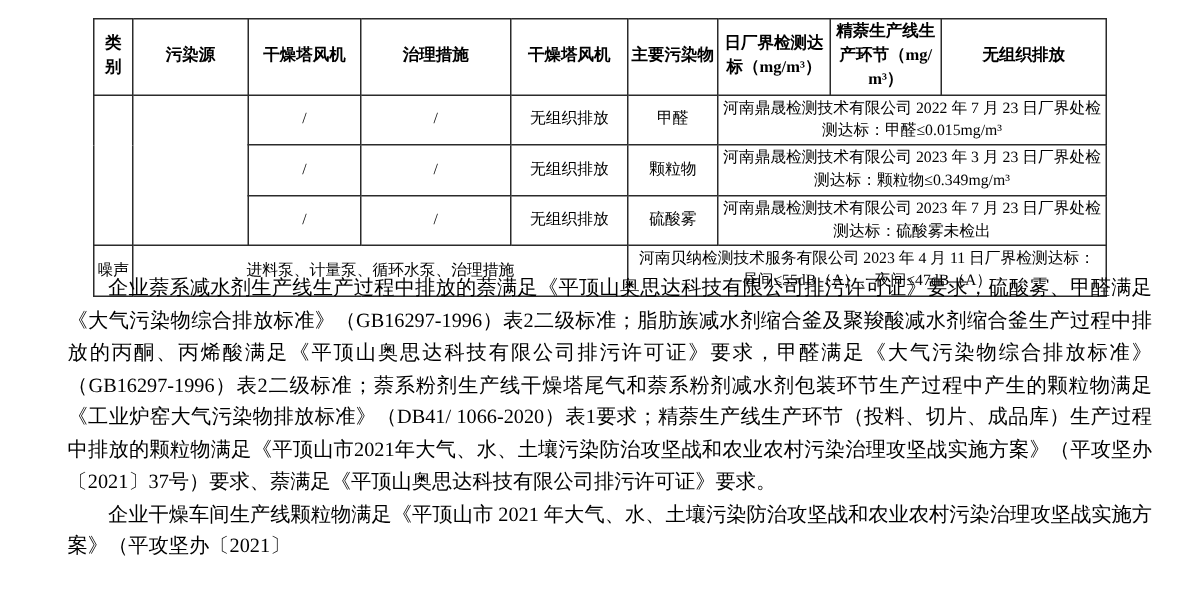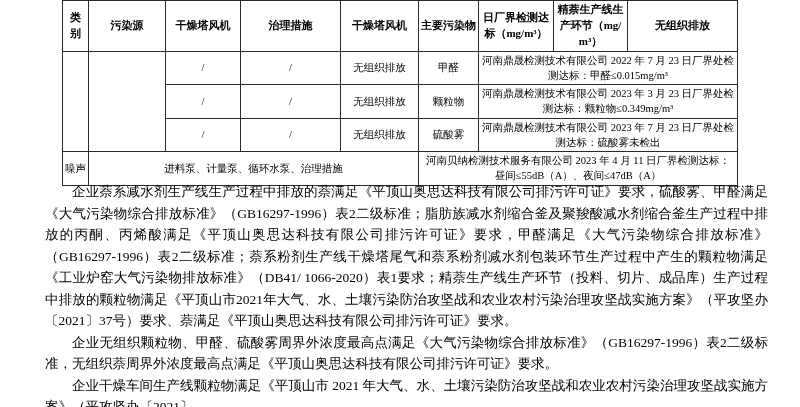--- a/index.html
+++ b/index.html
@@ -6,21 +6,21 @@
     margin:0; padding:0;
     width:800px; height:407px;
     background:#ffffff;
     overflow:hidden;
     font-family:"Liberation Serif","DejaVu Serif",serif;
     color:#000;
   }
   .page{ position:relative; width:800px; height:407px; background:#fff; }
 
   table.pollutant{
-    position:absolute; left:62px; top:0;
+    position:absolute; left:62px; top:12px;
     width:675px;
     border-collapse:collapse;
     table-layout:fixed;
   }
   table.pollutant th, table.pollutant td{
     border:1px solid #2b2b2b;
     text-align:center;
     vertical-align:middle;
     padding:1px 2px;
     font-size:10.5px;
@@ -104,17 +104,16 @@
       <tr class="data-row">
         <td>噪声</td>
         <td colspan="4">进料泵、计量泵、循环水泵、治理措施</td>
         <td colspan="4">河南贝纳检测技术服务有限公司 2023 年 4 月 11 日厂界检测达标：昼间≤55dB（A）、夜间≤47dB（A）</td>
       </tr>
     </tbody>
   </table>
 
   <div class="body-text">
     <p>企业萘系减水剂生产线生产过程中排放的萘满足《平顶山奥思达科技有限公司排污许可证》要求，硫酸雾、甲醛满足《大气污染物综合排放标准》（GB16297-1996）表2二级标准；脂肪族减水剂缩合釜及聚羧酸减水剂缩合釜生产过程中排放的丙酮、丙烯酸满足《平顶山奥思达科技有限公司排污许可证》要求，甲醛满足《大气污染物综合排放标准》（GB16297-1996）表2二级标准；萘系粉剂生产线干燥塔尾气和萘系粉剂减水剂包装环节生产过程中产生的颗粒物满足《工业炉窑大气污染物排放标准》（DB41/ 1066-2020）表1要求；精萘生产线生产环节（投料、切片、成品库）生产过程中排放的颗粒物满足《平顶山市2021年大气、水、土壤污染防治攻坚战和农业农村污染治理攻坚战实施方案》（平攻坚办〔2021〕37号）要求、萘满足《平顶山奥思达科技有限公司排污许可证》要求。</p>
-    <p>企业无组织颗粒物、甲醛、硫酸雾周界外浓度最高点满足《大气污染物综合排放标准》（GB16297-1996）表2二级标准，无组织萘周界外浓度最高点满足《平顶山奥思达科技有限公司排污许可证》要求。</p>
     <p>企业干燥车间生产线颗粒物满足《平顶山市 2021 年大气、水、土壤污染防治攻坚战和农业农村污染治理攻坚战实施方案》（平攻坚办〔2021〕</p>
   </div>
 
 </div>
 
 </body></html>

